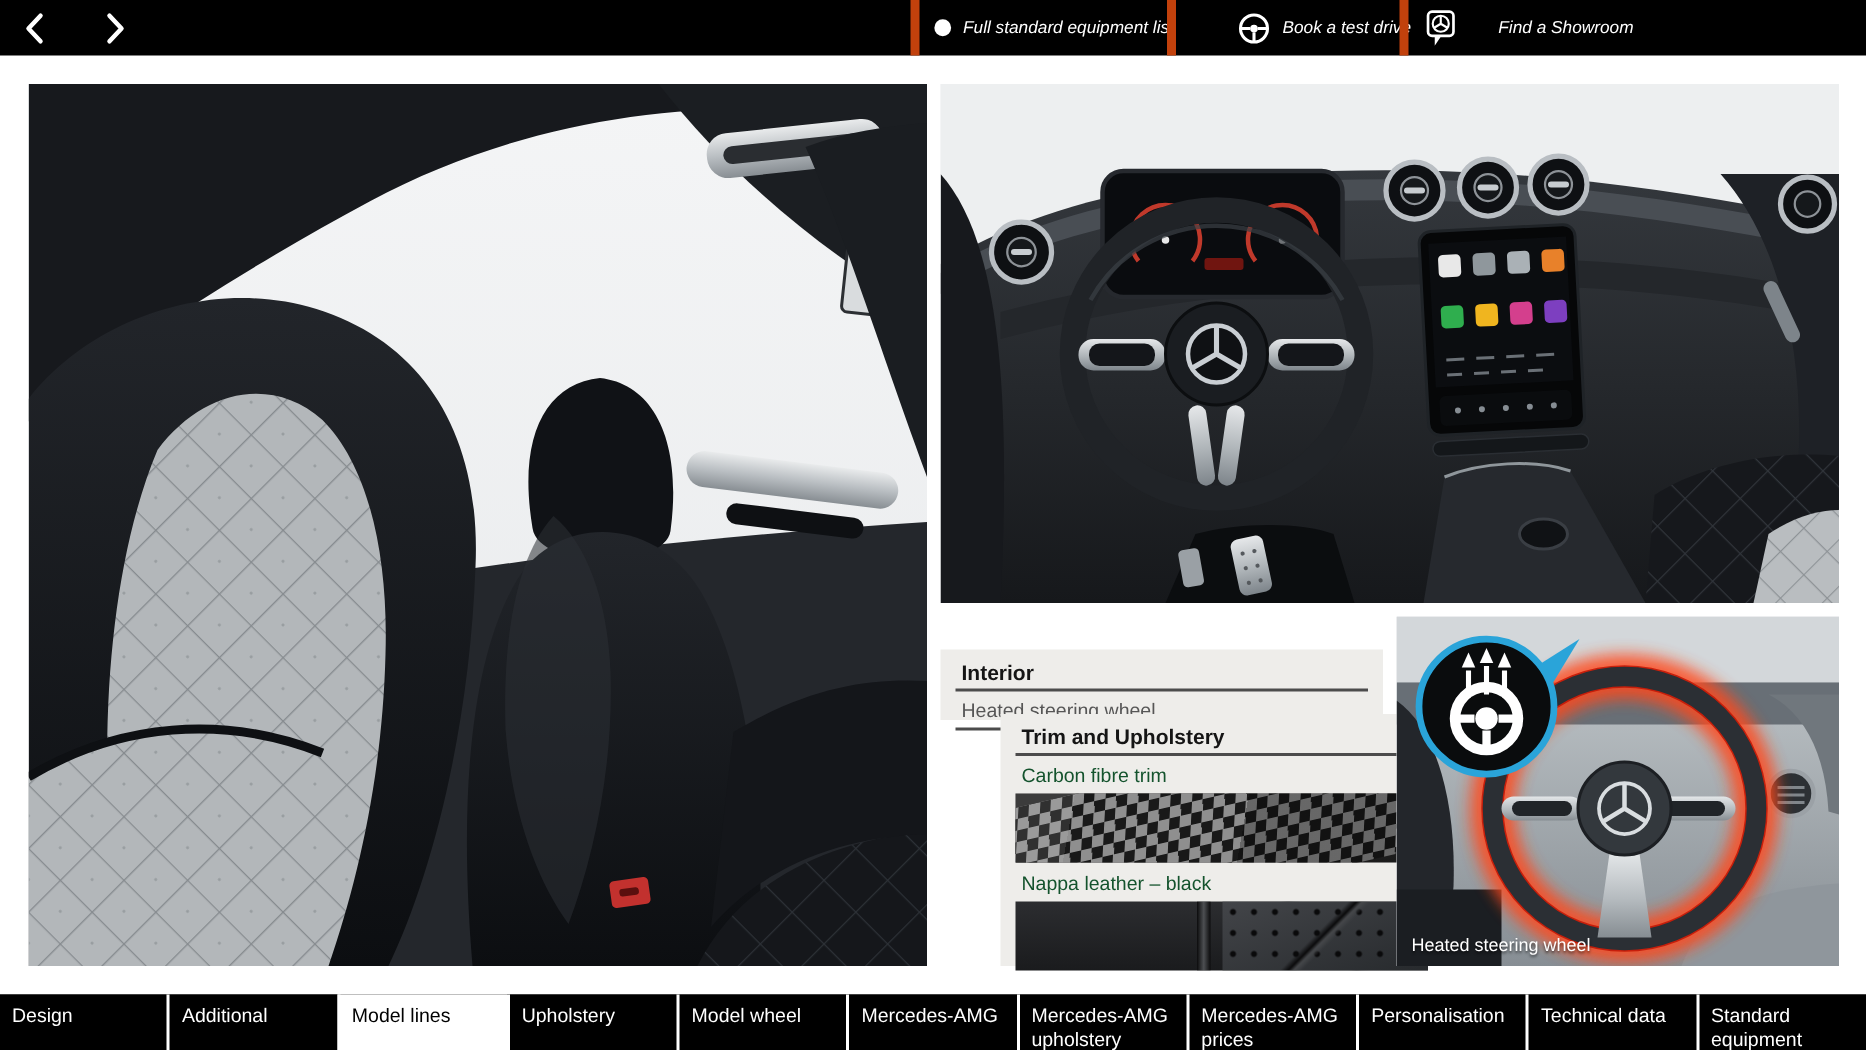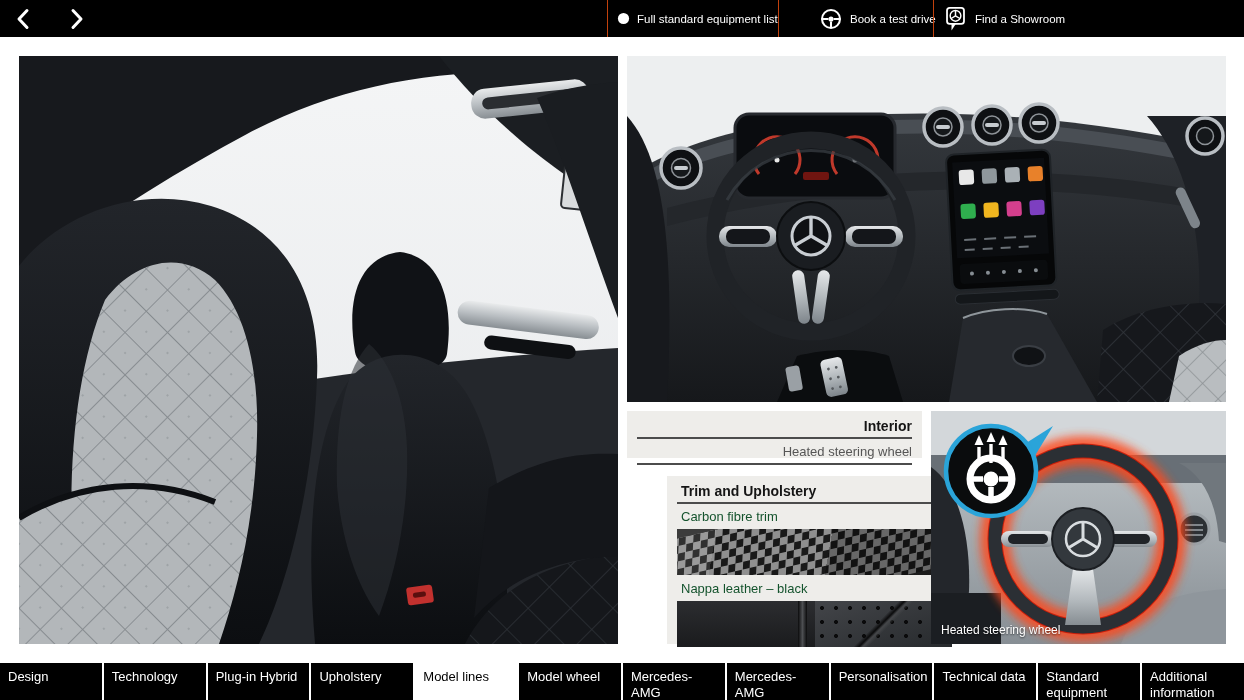--- a/index.html
+++ b/index.html
@@ -4,37 +4,37 @@
 <style>
   html,body{margin:0;padding:0;background:#fff;}
   #app{position:relative;width:1244px;height:700px;background:#fff;overflow:hidden;
        font-family:"Liberation Sans",sans-serif;}
 
   
   .topbar{position:absolute;left:0;top:0;width:1244px;height:37px;background:#000;display:flex;}
   .nav-arrows{width:607px;display:flex;align-items:center;gap:24px;padding-left:10px;box-sizing:border-box;}
   .arrow-btn{width:28px;height:28px;display:flex;align-items:center;justify-content:center;cursor:pointer;}
   .top-action{display:flex;align-items:center;gap:7px;color:#fff;font-size:11.5px;white-space:nowrap;
-              border-left:1px solid #c2410c;padding-left:9px;box-sizing:border-box;cursor:pointer;}
+              border-left:6px solid #c2410c;padding-left:9px;box-sizing:border-box;cursor:pointer;font-style:italic;}
   .top-action .ta-icon{display:flex;align-items:center;justify-content:center;flex:0 0 auto;}
-  .ta-w171{width:171px;} .ta-w155{width:155px;padding-left:40px;} .ta-w156{width:156px;}
+  .ta-w171{width:171px;} .ta-w155{width:155px;padding-left:40px;} .ta-w156{width:156px;justify-content:space-between;}
 
   
   .photo{position:absolute;overflow:hidden;background:#eceef0;}
   #photo-left{left:19px;top:56px;width:599px;height:588px;}
   #photo-right{left:627px;top:56px;width:599px;height:346px;}
   #feature-card{left:931px;top:411px;width:295px;height:233px;}
   .photo svg{display:block;}
 
   .feature-caption{position:absolute;left:10px;bottom:7px;color:#fff;font-size:12px;
                    text-shadow:0 1px 2px rgba(0,0,0,.65);}
 
   
   .panel{position:absolute;background:#eeedea;box-sizing:border-box;padding:4px 10px 0 10px;}
-  #panel-interior{left:627px;top:411px;width:295px;height:47px;text-align:right;}
+  #panel-interior{left:627px;top:433px;width:295px;height:47px;}
   #panel-trim{left:627px;top:476px;width:295px;height:168px;margin-left:40px;}
   .panel-title{font-size:14px;font-weight:bold;color:#151515;padding:3px 0 3px 4px;
                border-bottom:2px solid #4c4c4c;}
   .panel-item{font-size:13px;color:#565656;padding:5px 0 4px 4px;border-bottom:2px solid #4c4c4c;}
   .swatch-label{font-size:13px;color:#14532d;padding:5px 0 2px 4px;}
   .swatch{width:275px;height:46px;margin:3px 0 1px 0;position:relative;overflow:hidden;}
 
   .sw-carbon{background:#262626;}
   .sw-carbon::before{content:"";position:absolute;inset:-45%;
      background:repeating-conic-gradient(#8f8f8f 0% 25%,#191919 0% 50%);
@@ -383,26 +383,25 @@
           <polygon points="60,21 55.5,31 64.5,31"></polygon>
           <polygon points="72,24 67.5,34 76.5,34"></polygon>
         </g>
       </g>
     </svg>
     <div class="feature-caption">Heated steering wheel</div>
   </div>
 
   <div class="bottombar">
     <div class="tab"><span>Design</span></div>
-    <div class="tab"><span>Technology</span></div>
-    <div class="tab"><span>Plug-in Hybrid</span></div>
+    <div class="tab"><span>Additional</span></div>
+    <div class="tab active"><span>Model lines</span></div>
     <div class="tab"><span>Upholstery</span></div>
-    <div class="tab active"><span>Model lines</span></div>
     <div class="tab"><span>Model wheel</span></div>
     <div class="tab"><span>Mercedes-AMG</span></div>
     <div class="tab"><span>Mercedes-AMG upholstery</span></div>
+    <div class="tab"><span>Mercedes-AMG prices</span></div>
     <div class="tab"><span>Personalisation</span></div>
     <div class="tab"><span>Technical data</span></div>
     <div class="tab"><span>Standard equipment</span></div>
-    <div class="tab"><span>Additional information</span></div>
   </div>
 
 </div>
 
 </body></html>

